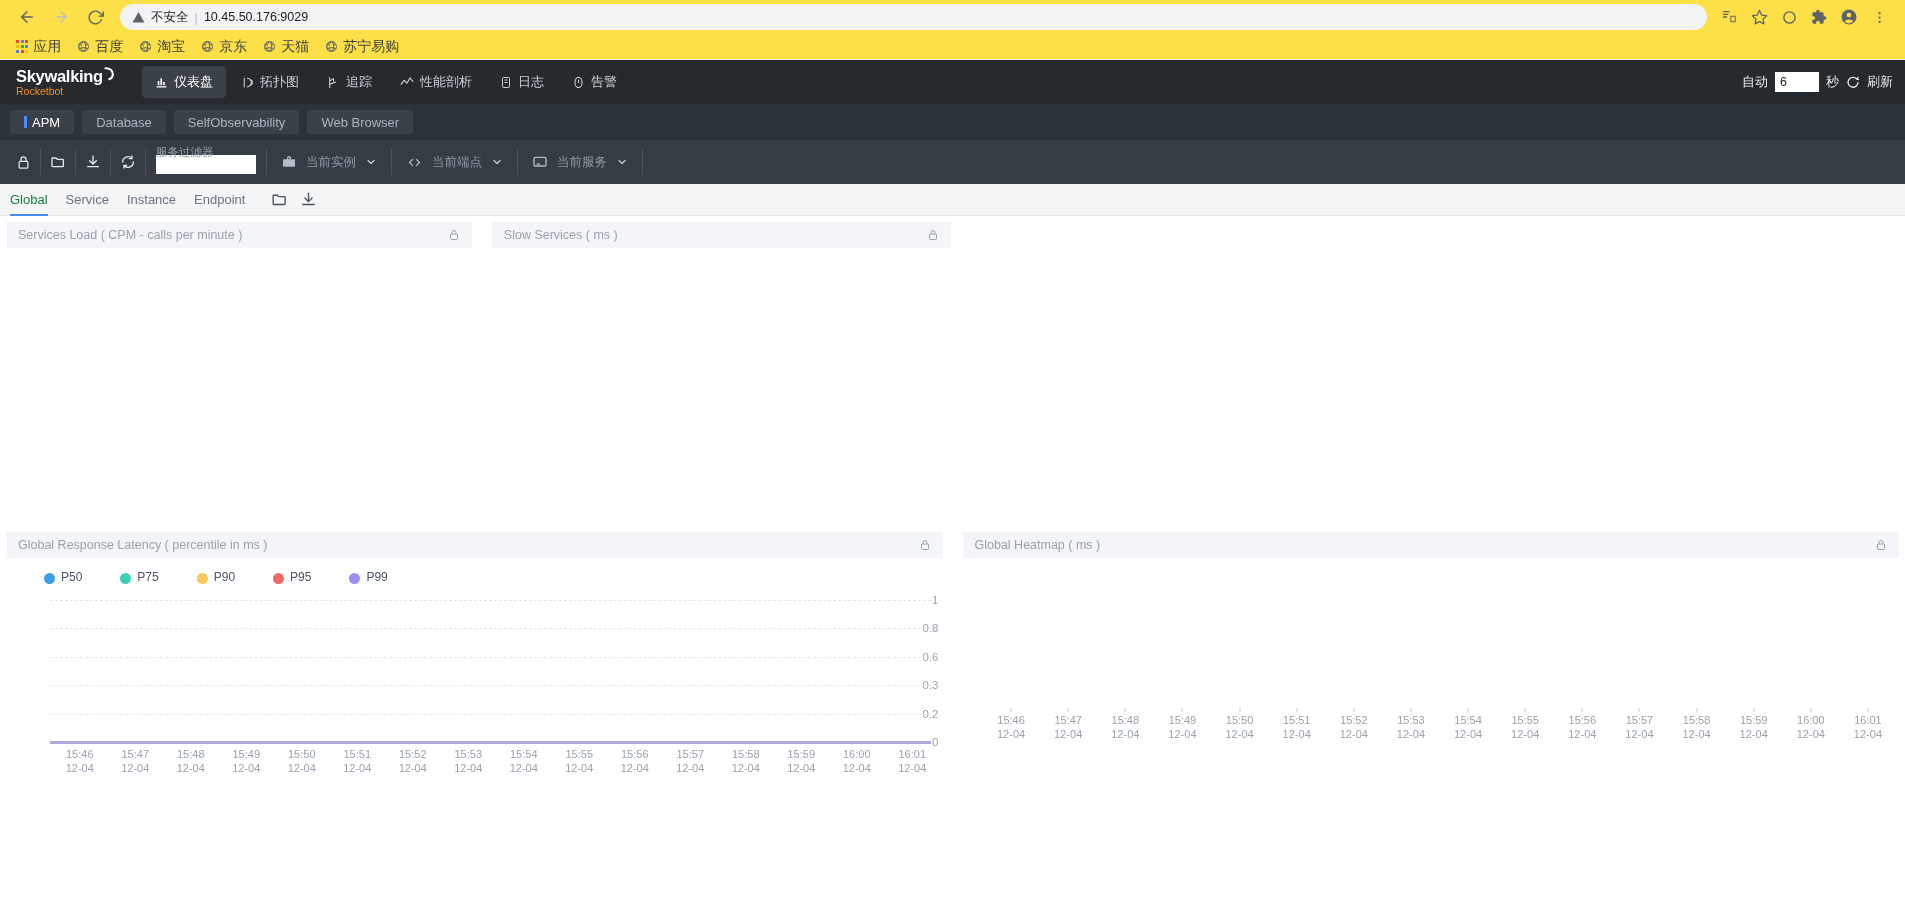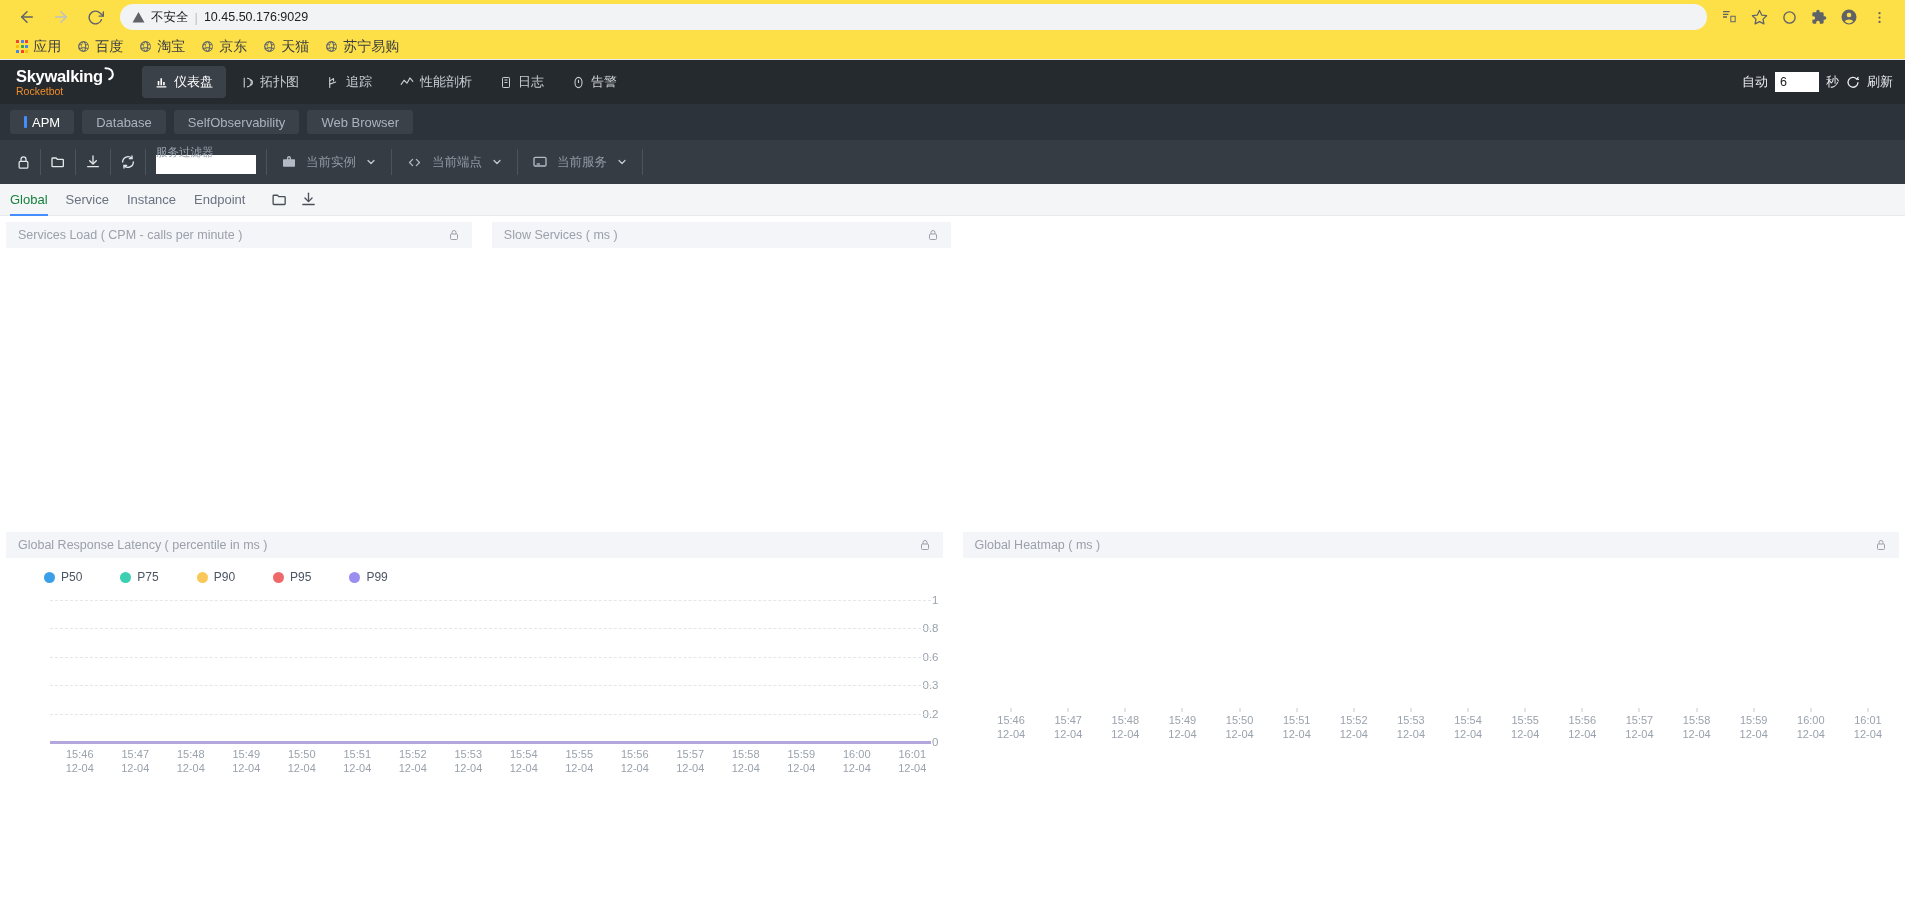--- a/index.html
+++ b/index.html
@@ -161,21 +161,21 @@
     height: 26px; background: #f4f5f8; display: flex;
     align-items: center; justify-content: space-between;
     padding: 0 12px;
   }
   .widget-title { font-size: 12.5px; color: #9ba0ab; white-space: nowrap; }
   .lock-ico { color: #9ba0ab; display: flex; align-items: center; }
   .widget-body { position: relative; }
 
   
   .legend { display: flex; align-items: center; gap: 14px; padding: 12px 14px 0 14px; }
-  .legend-item { display: flex; align-items: center; gap: 6px; padding-left: 24px; }
+  .legend-item { display: flex; align-items: flex-end; gap: 6px; padding-left: 24px; }
   .legend-dot { width: 11px; height: 11px; border-radius: 50%; display: block; }
   .legend-label { font-size: 12px; color: #4b5563; }
 
   
   .chart-area { position: relative; }
   .ylabel {
     position: absolute; right: 4px; transform: translateY(-50%);
     font-size: 11.5px; color: #9aa2ad; white-space: nowrap;
   }
   .gridline {

